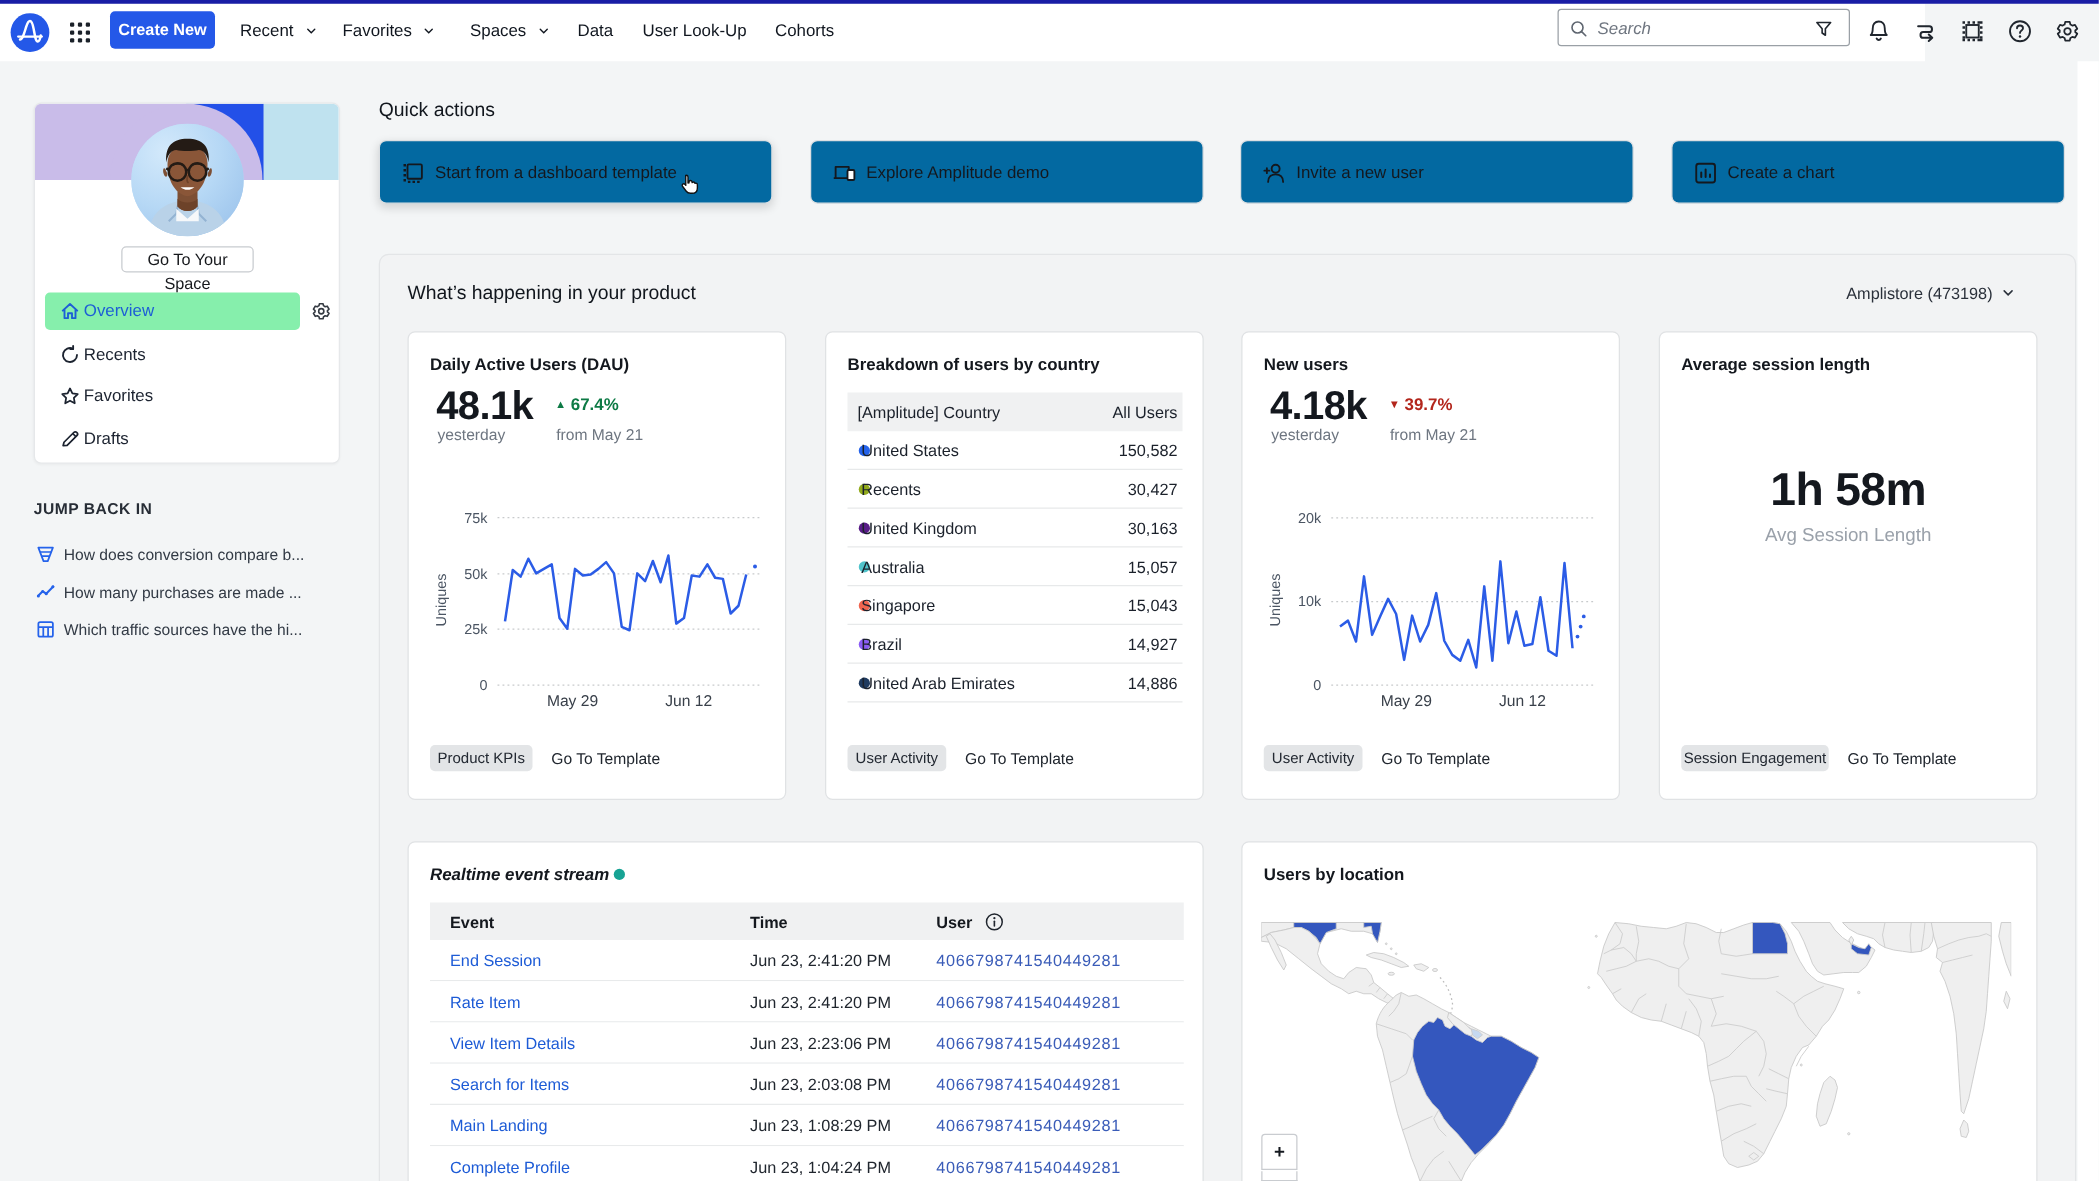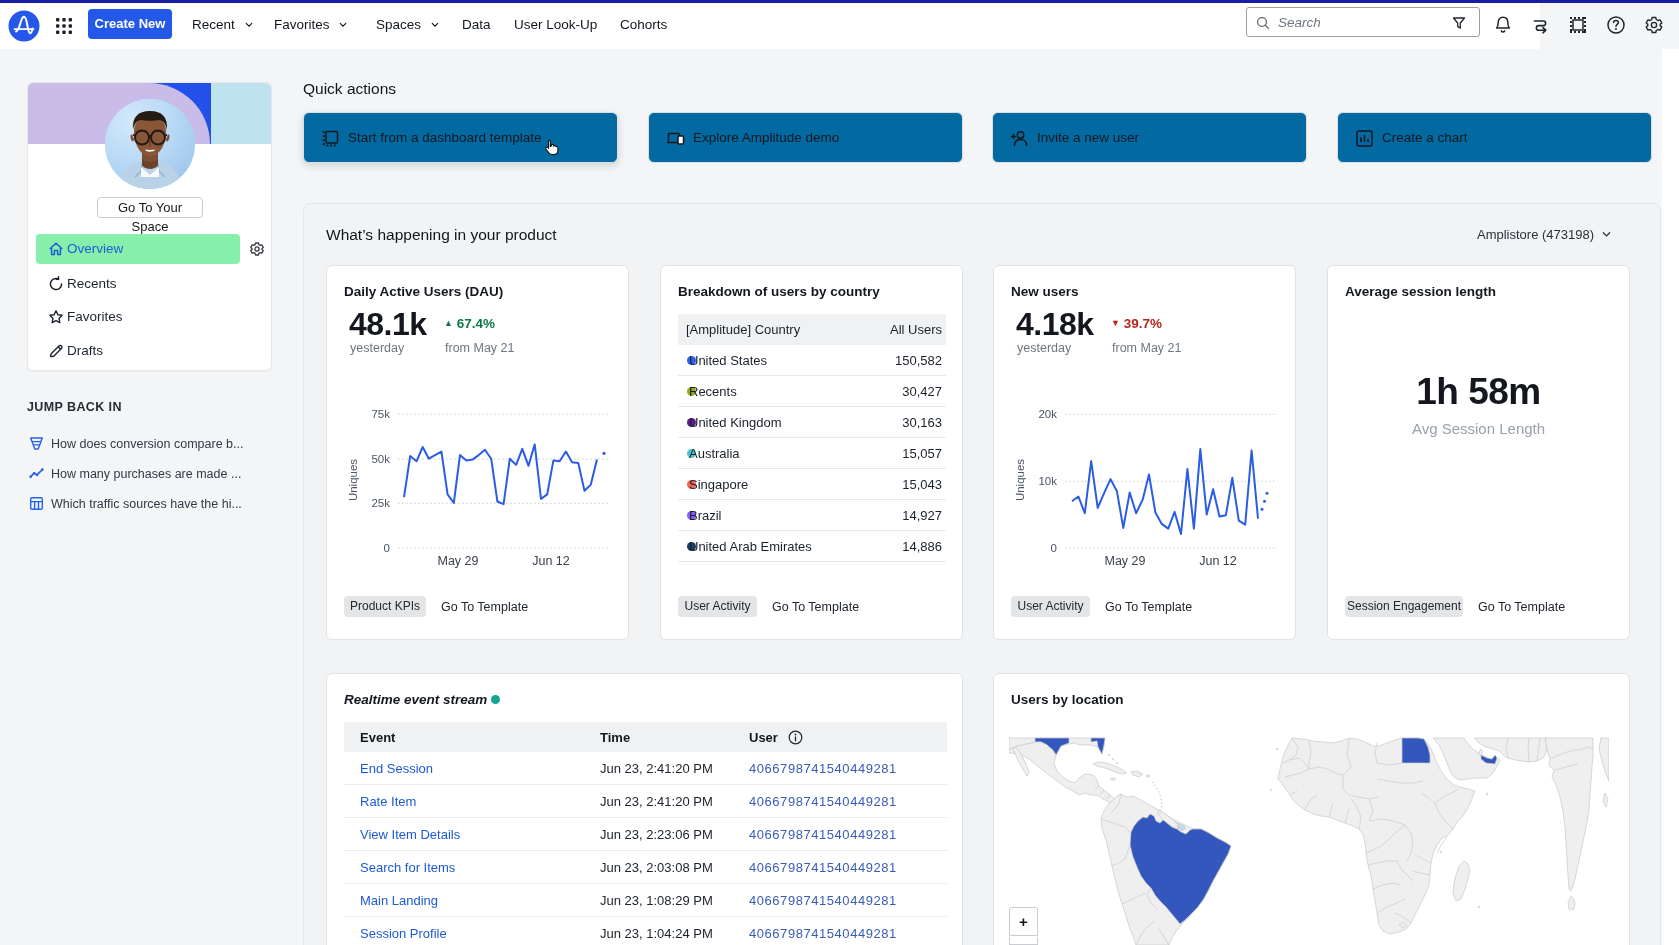--- a/index.html
+++ b/index.html
@@ -438,21 +438,21 @@
       <span class="c1">Search for Items</span>
       <span class="c2">Jun 23, 2:03:08 PM</span>
       <span class="c3">4066798741540449281</span>
     </div>
   <div class="etr">
       <span class="c1">Main Landing</span>
       <span class="c2">Jun 23, 1:08:29 PM</span>
       <span class="c3">4066798741540449281</span>
     </div>
   <div class="etr">
-      <span class="c1">Session Profile</span>
+      <span class="c1">Complete Profile</span>
       <span class="c2">Jun 23, 1:04:24 PM</span>
       <span class="c3">4066798741540449281</span>
     </div>
 </div>
 
 <div class="card-t" style="left:1011px; top:692px;">Users by location</div>
 <svg class="abs" style="left:1009px; top:733px;" width="600" height="212" viewBox="0 0 600 212" id="mapsvg">
     <path d="M0,5 L96,5 L95,12 L93,21 L89,14 L82,12 L72,12 L64,10 L52,13 L47,22 L44,17 L38,12 L26,9 L18,11 L8,13 L0,17 Z" fill="#efefef" stroke="#c8c8c8" stroke-width="0.7"></path>
     <path d="M26,5 L60,5 L60,10 L52,13 L47,22 L44,17 L38,12 L32,9 L26,9 Z" fill="#3457be" stroke="#cbcbcb" stroke-width="0.7"></path>
     <path d="M82,5 L96,5 L95,12 L93,21 L89,14 L88,8 L82,9 Z" fill="#3457be" stroke="#cbcbcb" stroke-width="0.7"></path>

